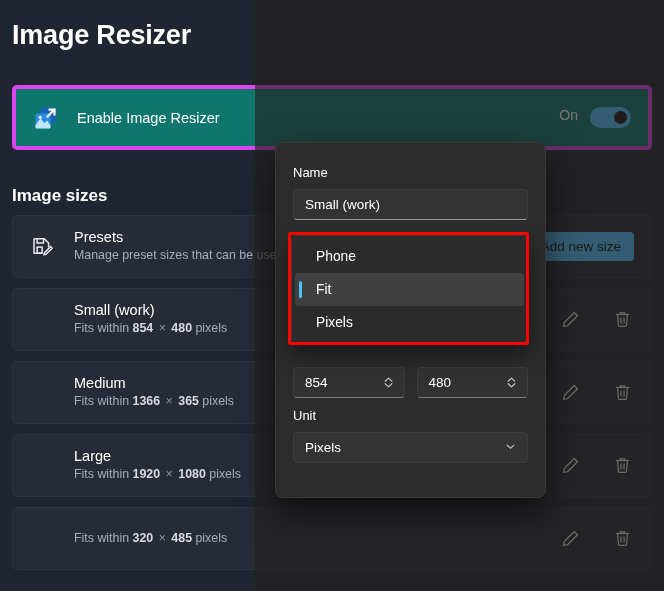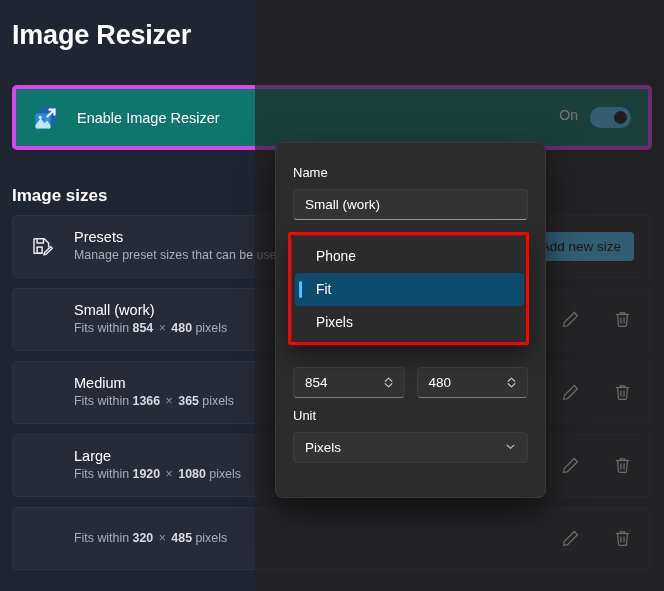--- a/index.html
+++ b/index.html
@@ -229,21 +229,21 @@
   .flyout-item {
     height: 33px;
     display: flex;
     align-items: center;
     padding-left: 21px;
     font-size: 13.8px;
     color: #ffffff;
     border-radius: 4px;
     position: relative;
   }
-  .flyout-item.selected { background: #0c4a6e; }
+  .flyout-item.selected { background: #404040; }
   .flyout-item.selected::before {
     content: "";
     position: absolute;
     left: 4px; top: 8px;
     width: 3px; height: 17px;
     border-radius: 2px;
     background: #4cc2ff;
   }
 
   

